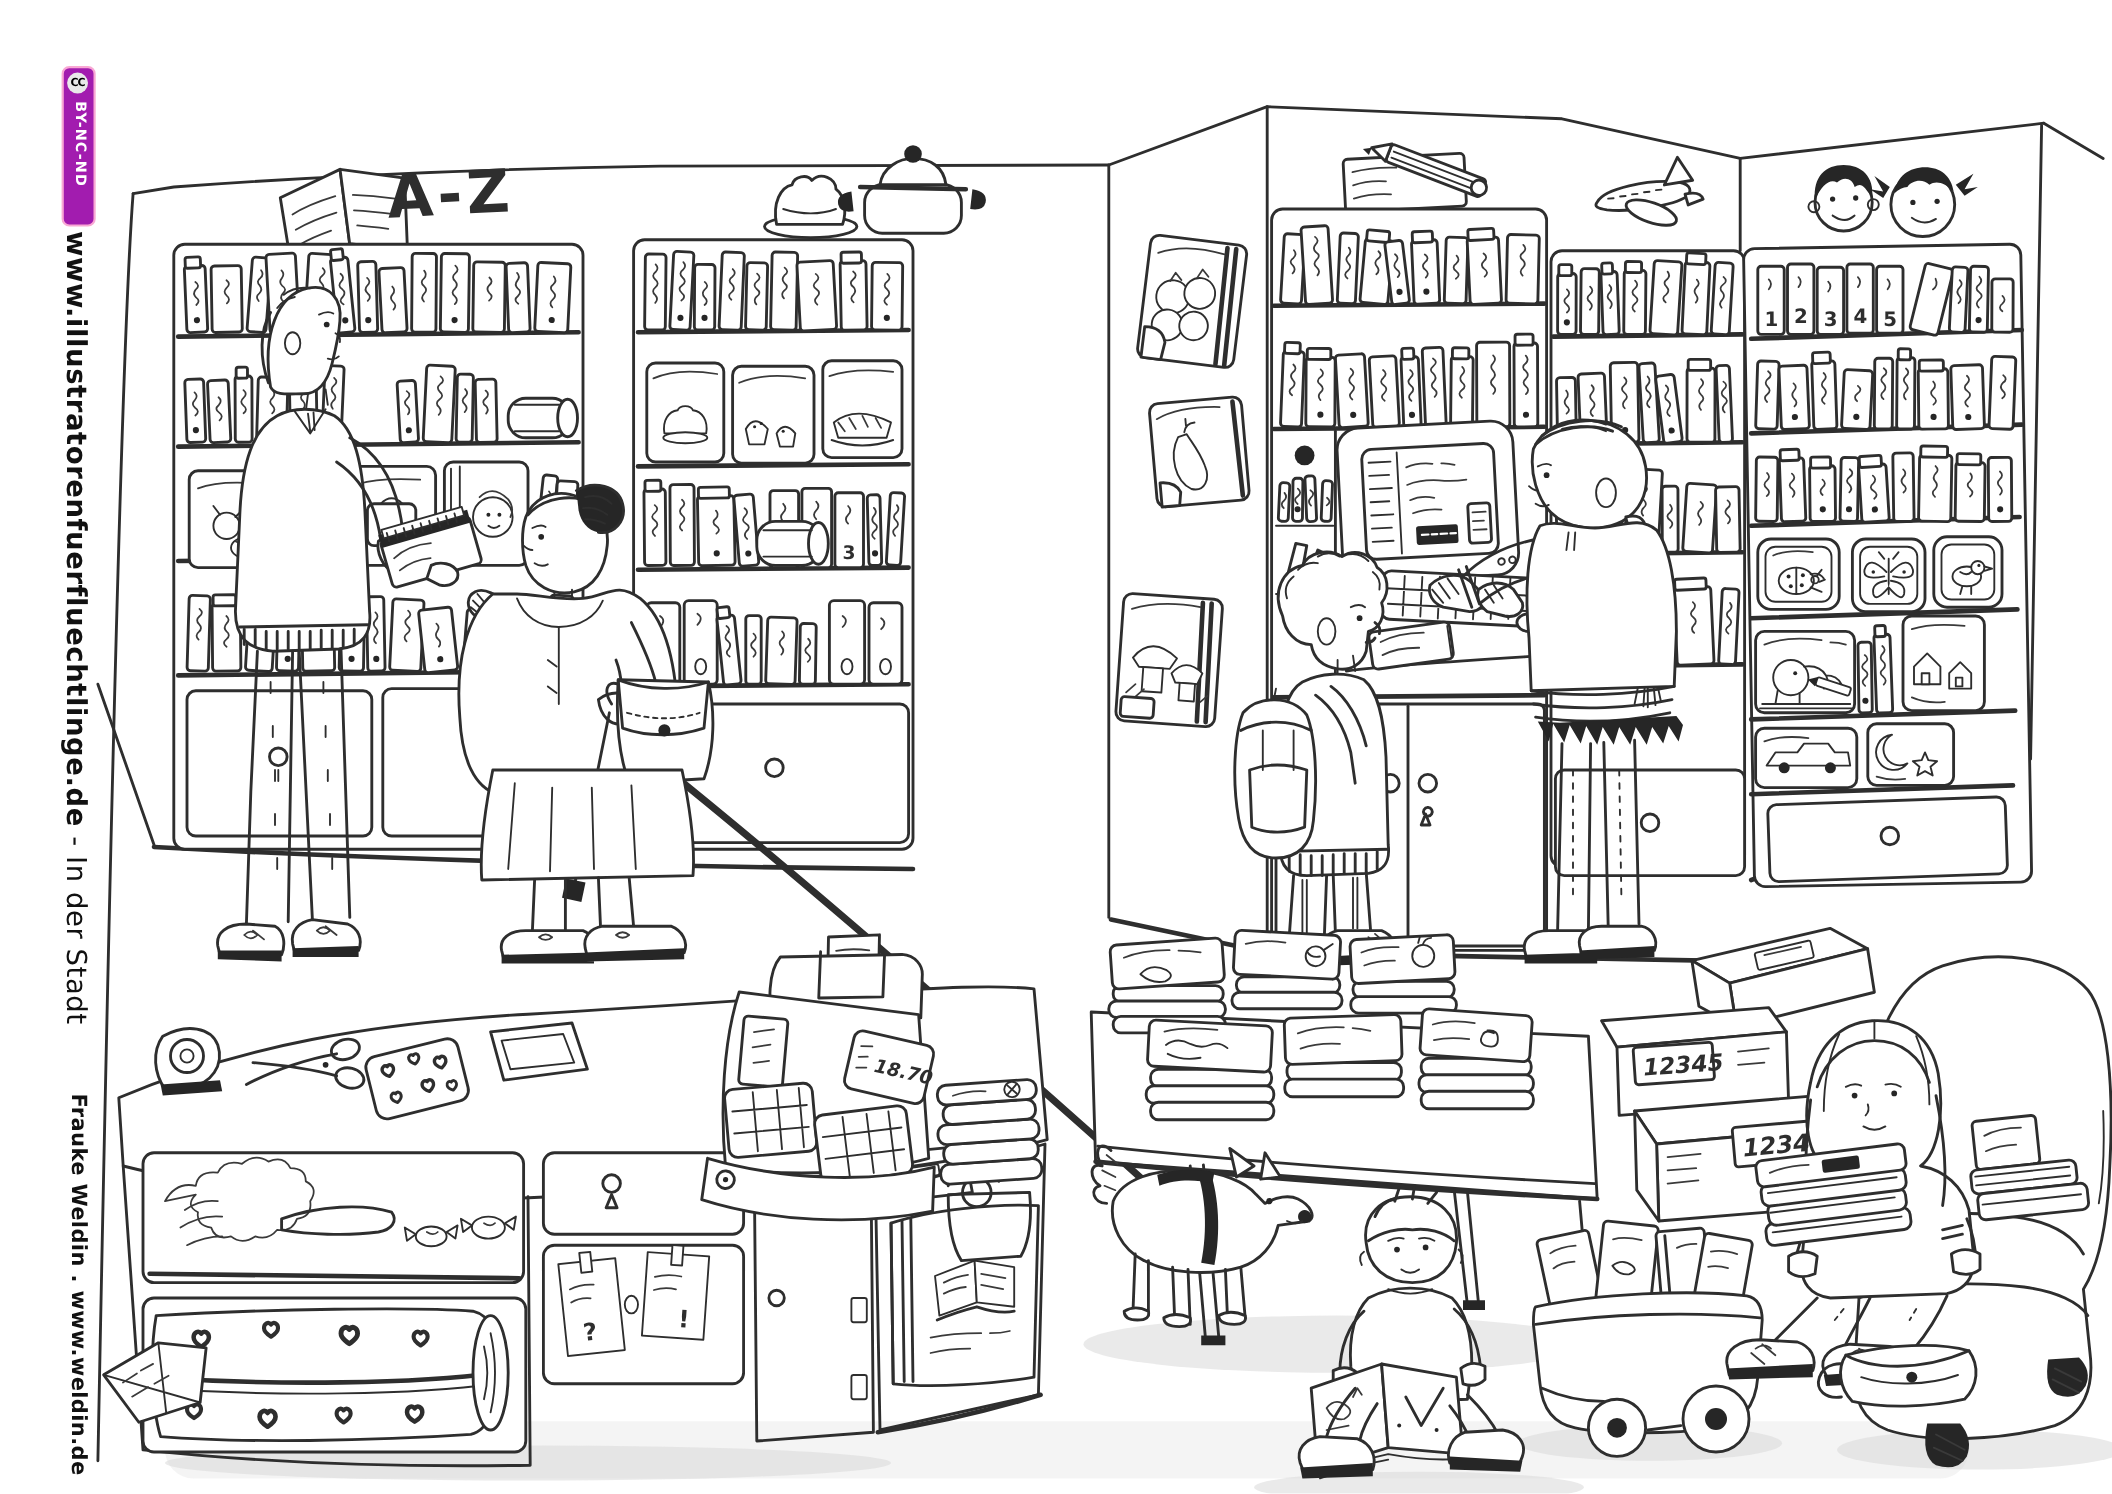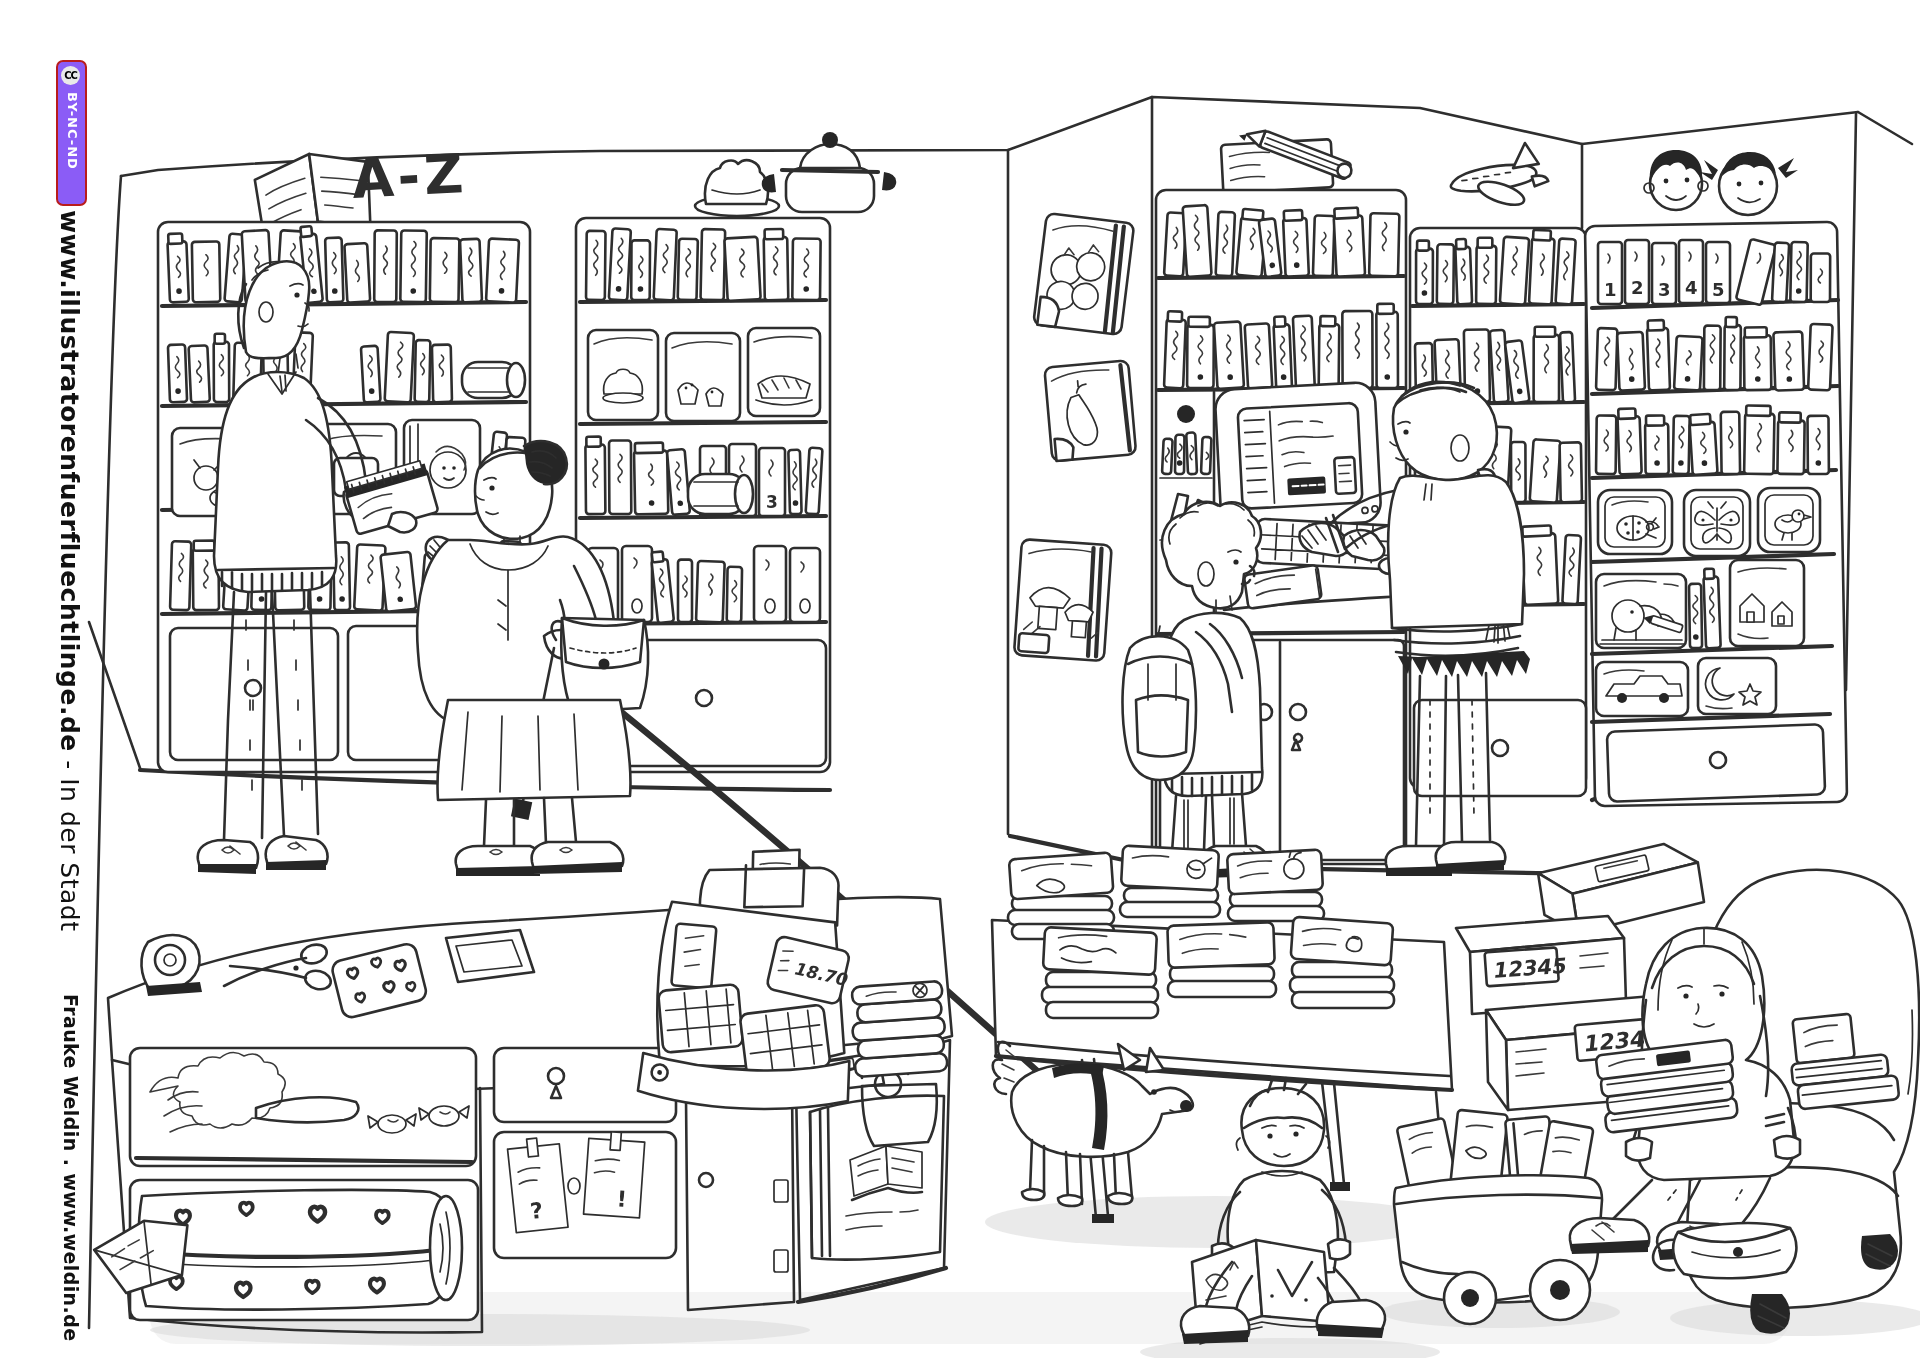--- a/index.html
+++ b/index.html
@@ -2,22 +2,22 @@
 <html><head>
 <meta charset="utf-8">
 <style>
   html,body{margin:0;padding:0;background:#fff;}
   #stage{position:relative;width:1920px;height:1358px;background:#fff;overflow:hidden;
          font-family:"DejaVu Sans","Liberation Sans",sans-serif;}
   .vside{position:absolute;transform-origin:0 0;transform:rotate(90deg);white-space:nowrap;color:#111;}
   #site-line{left:84px;top:210px;font-size:25px;font-weight:bold;letter-spacing:.5px;}
   #site-line .suffix{font-weight:normal;}
   #artist-line{left:82px;top:994px;font-size:19px;font-weight:bold;letter-spacing:.4px;}
-  #cc-badge{position:absolute;left:56px;top:60px;width:27px;height:142px;background:#8b5cf6;
-            border-radius:7px;border:2px solid #b91c1c;}
+  #cc-badge{position:absolute;left:56px;top:60px;width:27px;height:142px;background:#a21caf;
+            border-radius:7px;border:2px solid #f9a8d4;}
   #cc-badge .logo{position:absolute;left:3px;top:4px;width:19px;height:19px;border-radius:50%;
                   background:#e9e9e9;color:#000;font-size:10px;font-weight:bold;text-align:center;
                   line-height:19px;letter-spacing:-1px;}
   #cc-badge .lic{position:absolute;left:22px;top:30px;transform-origin:0 0;transform:rotate(90deg);
                  color:#fff;font-size:13px;font-weight:bold;letter-spacing:1px;white-space:nowrap;}
   svg{position:absolute;left:0;top:0;}
   svg *{vector-effect:none;}
   .ln{stroke:#2e2e2e;stroke-width:2.6;fill:#fff;stroke-linecap:round;stroke-linejoin:round;}
   .nf{fill:none;}
   .thin{stroke-width:1.7;}

